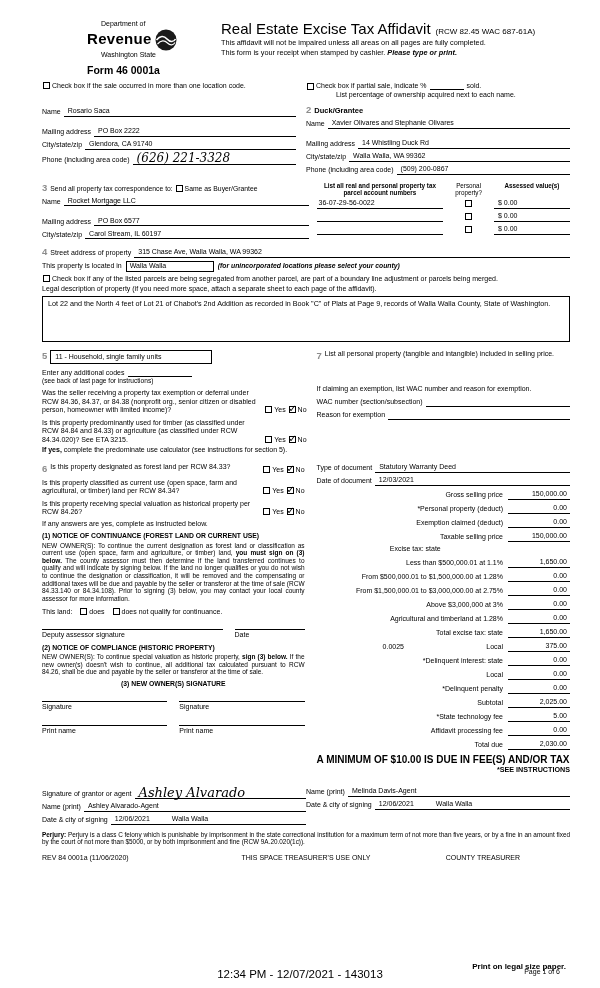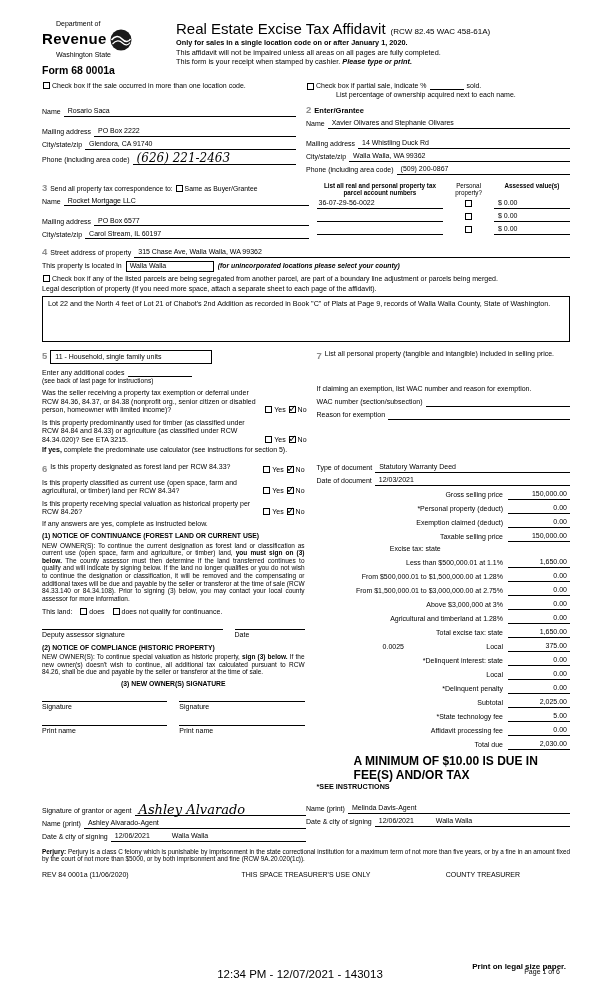--- a/index.html
+++ b/index.html
@@ -11,21 +11,21 @@
   .bold-it{font-weight:bold;font-style:italic;}
   .secnum{color:#8c8c8c;font-weight:bold;font-size:9.5px;margin-right:3px;}
   .cb{display:inline-block;width:7px;height:7px;border:1px solid #000;vertical-align:-1px;position:relative;margin:0 2px 0 1px;flex:none;background:#fff;}
   .cb.checked::after{content:"\2713";position:absolute;left:-1px;top:-4px;font-size:10px;font-weight:bold;color:#000;}
   .fgap{height:7px;}
   .fline{display:flex;align-items:flex-end;margin-top:3px;min-height:10px;}
   .flabel{white-space:nowrap;margin-right:3px;}
   .fvalue{flex:1;border-bottom:1px solid #000;padding-left:4px;min-height:9px;}
   
   .header{display:flex;}
-  .logo-block{width:122px;flex:none;}
+  .logo-block{width:122px;flex:none;margin-left:45px;}
   .dept-prefix{font-size:7px;margin-left:14px;}
   .dept-name-row{display:flex;align-items:center;}
   .dept-name{font-size:15px;font-weight:bold;letter-spacing:.3px;}
   .logo{margin-left:3px;display:inline-flex;}
   .dept-sub{font-size:7px;margin-left:14px;}
   .form-num{font-weight:bold;font-size:10.5px;margin-top:5px;}
   .title-block{flex:1;padding-left:12px;}
   .title{font-size:15px;font-weight:normal;}
   .rcw{font-size:8px;margin-left:3px;}
   .sub{font-size:7.3px;line-height:1.3;}
@@ -84,22 +84,22 @@
   .land-line{display:flex;align-items:center;margin-top:5px;gap:7px;}
   .sig-top-row{display:flex;gap:12px;margin-top:13px;}
   .sig-top{flex:1;border-top:1px solid #000;padding-top:1px;}
   .sig-top.narrow{flex:0 0 70px;}
   .center{text-align:center;}
   .finrow{display:flex;align-items:flex-end;margin-top:2px;height:12px;}
   .finlabel{flex:1;text-align:right;padding-right:5px;white-space:nowrap;}
   .finval{width:62px;border-bottom:1px solid #000;text-align:right;padding-right:3px;flex:none;}
   .excise-head{text-align:center;margin-top:3px;padding-right:56px;}
   .local-wrap{display:flex;justify-content:space-between;padding-left:66px;}
-  .min-note{font-weight:bold;font-size:12px;margin-top:4px;margin-left:37px;}
-  .see-instr{font-weight:bold;font-size:7.2px;text-align:left;}
+  .min-note{font-weight:bold;font-size:10px;margin-top:4px;}
+  .see-instr{font-weight:bold;font-size:7.2px;text-align:right;}
   
   .s8{margin-top:9px;}
   .s8head{font-size:7.5px;}
   .s8grid{display:flex;}
   .s8col{flex:1;}
   .sig-script{font-family:"DejaVu Serif",serif;font-style:italic;font-size:13px;line-height:.85;}
   .city-gap{margin-left:22px;}
   
   .perjury{margin-top:6px;font-size:6.4px;text-align:justify;line-height:1.2;}
   .altfmt{margin-top:3px;font-size:7.4px;text-align:justify;line-height:1.2;}
@@ -123,28 +123,27 @@
         <span class="dept-name">Revenue</span>
         <span class="logo">
           <svg width="22" height="22" viewBox="0 0 22 22" aria-hidden="true">
             <circle cx="11" cy="11" r="10.5" fill="#1a1a1a"></circle>
             <path d="M1.5 11 C5 6.5, 9 6.5, 12 10 C15 13.5, 19 13, 20.5 10" stroke="#fff" stroke-width="1.6" fill="none"></path>
             <path d="M2.5 15 C6 11, 9.5 11, 12.5 14 C15.5 17, 18.5 16, 20 13.5" stroke="#fff" stroke-width="1.2" fill="none"></path>
           </svg>
         </span>
       </div>
       <div class="dept-sub">Washington State</div>
-      <div class="form-num">Form 68 0001a</div>
+      <div class="form-num">Form 46 0001a</div>
     </div>
     <div class="title-block">
       <div>
         <span class="title">Real Estate Excise Tax Affidavit</span>
-        <span class="rcw">(RCW 82.45 WAC 458-61A)</span>
-      </div>
-      <div class="sub bold">Only for sales in a single location code on or after January 1, 2020.</div>
+        <span class="rcw">(RCW 82.45 WAC 687-61A)</span>
+      </div>
       <div class="sub">This affidavit will not be impaired unless all areas on all pages are fully completed.</div>
       <div class="sub"><span>This form is your receipt when stamped by cashier. </span><span class="bold-it">Please type or print.</span></div>
     </div>
   </div>
 
   <div class="top-checks">
     <div class="tc-left">
       <span class="cb"></span>
       <span>Check box if the sale occurred in more than one location code.</span>
     </div>
@@ -169,25 +168,25 @@
       <div class="fline">
           <span class="flabel">Mailing address</span>
           <span class="fvalue">PO Box 2222</span>
         </div>
       <div class="fline">
           <span class="flabel">City/state/zip</span>
           <span class="fvalue">Glendora, CA 91740</span>
         </div>
       <div class="fline">
           <span class="flabel">Phone (including area code)</span>
-          <span class="fvalue handw">(626) 221-2463</span>
+          <span class="fvalue handw">(626) 221-3328</span>
         </div>
     </div>
     <div class="half">
-      <div><span class="secnum">2</span><span class="hd">Enter/Grantee</span></div>
+      <div><span class="secnum">2</span><span class="hd">Duck/Grantee</span></div>
       <div class="fline">
           <span class="flabel">Name</span>
           <span class="fvalue">Xavier Olivares and Stephanie Olivares</span>
         </div>
       <div class="fgap"></div>
       <div class="fline">
           <span class="flabel">Mailing address</span>
           <span class="fvalue">14 Whistling Duck Rd</span>
         </div>
       <div class="fline">

